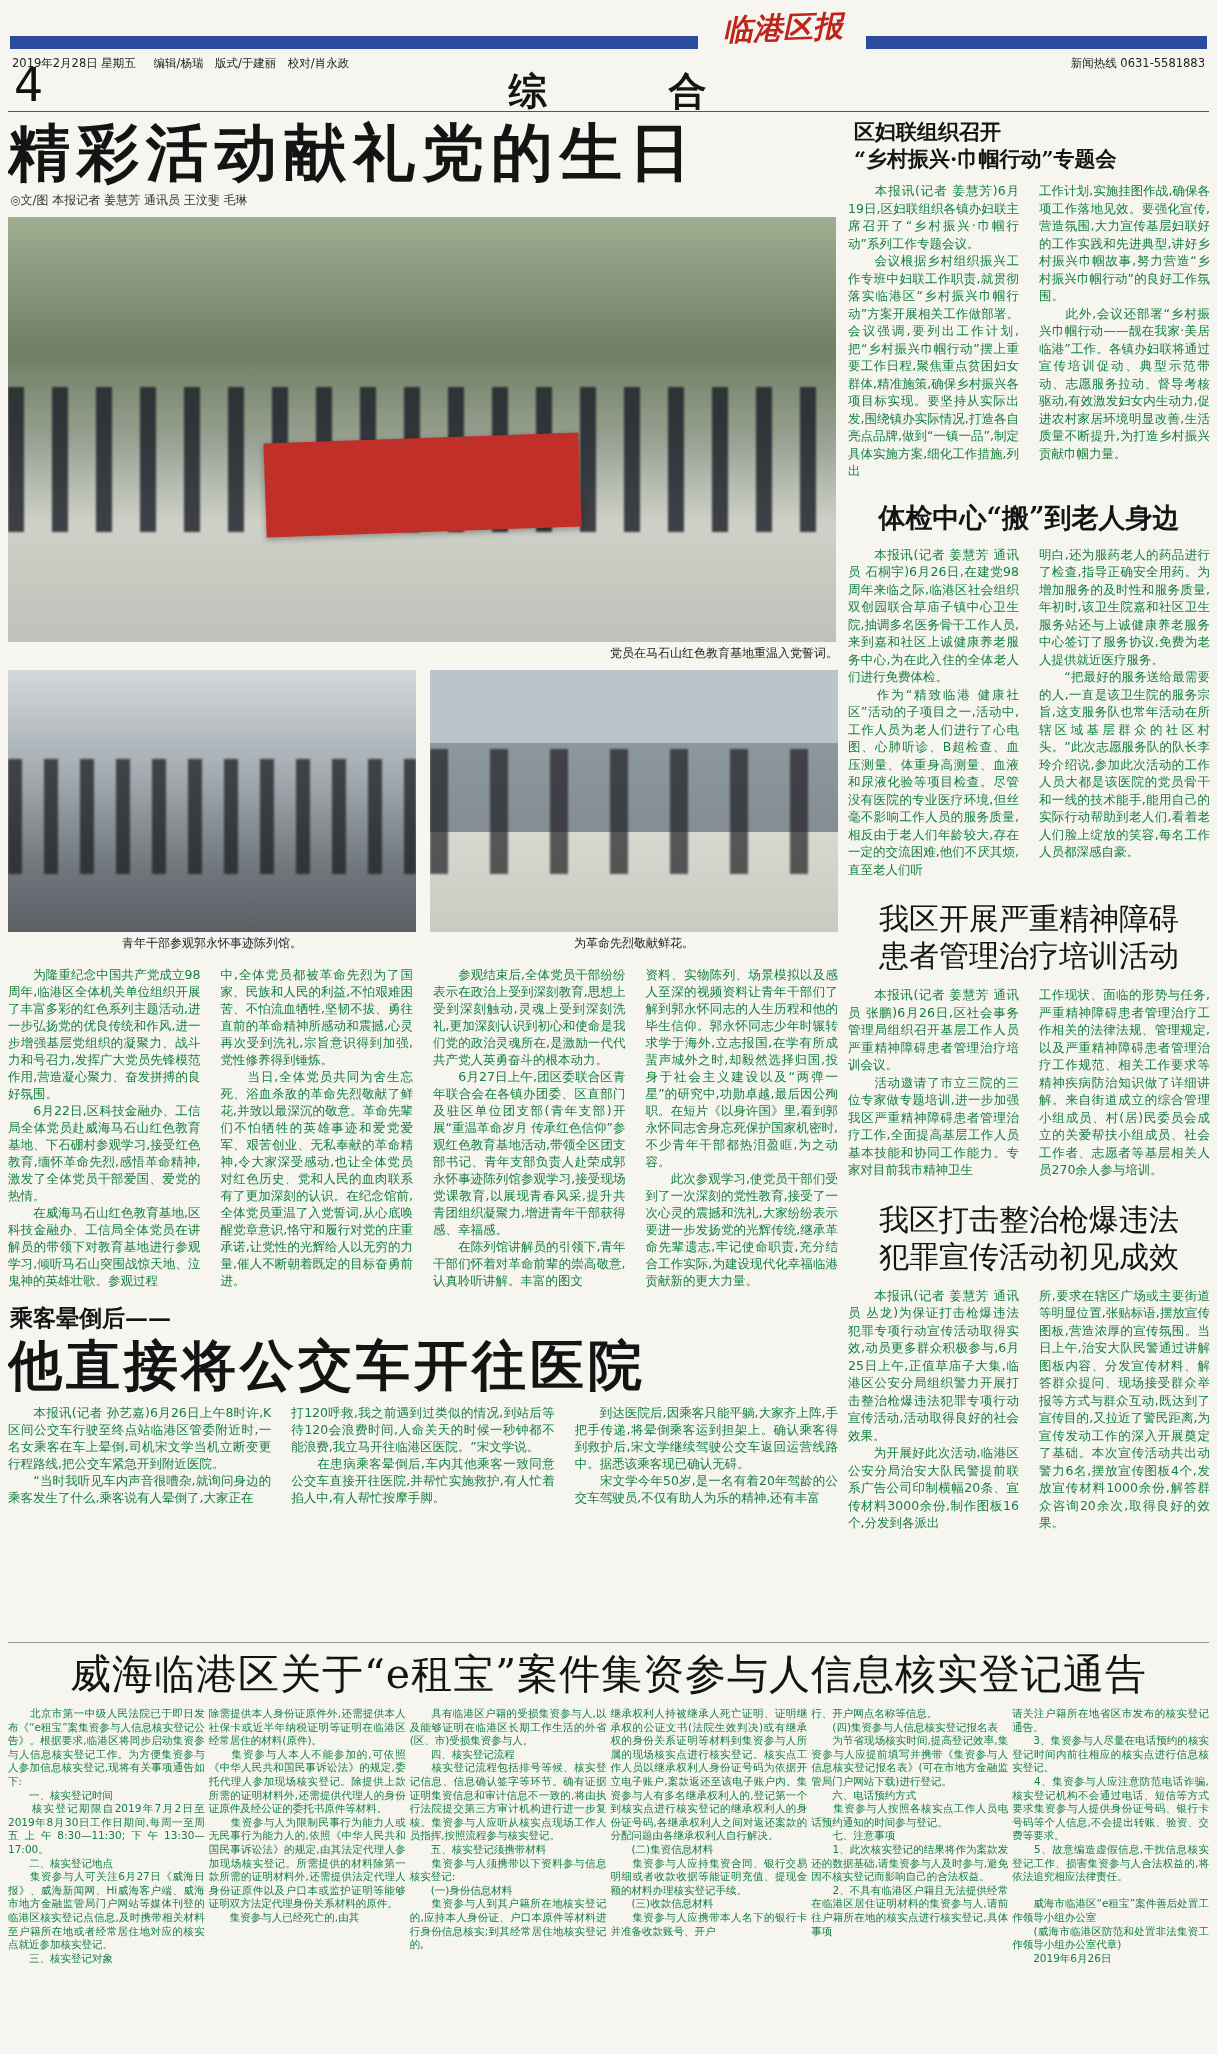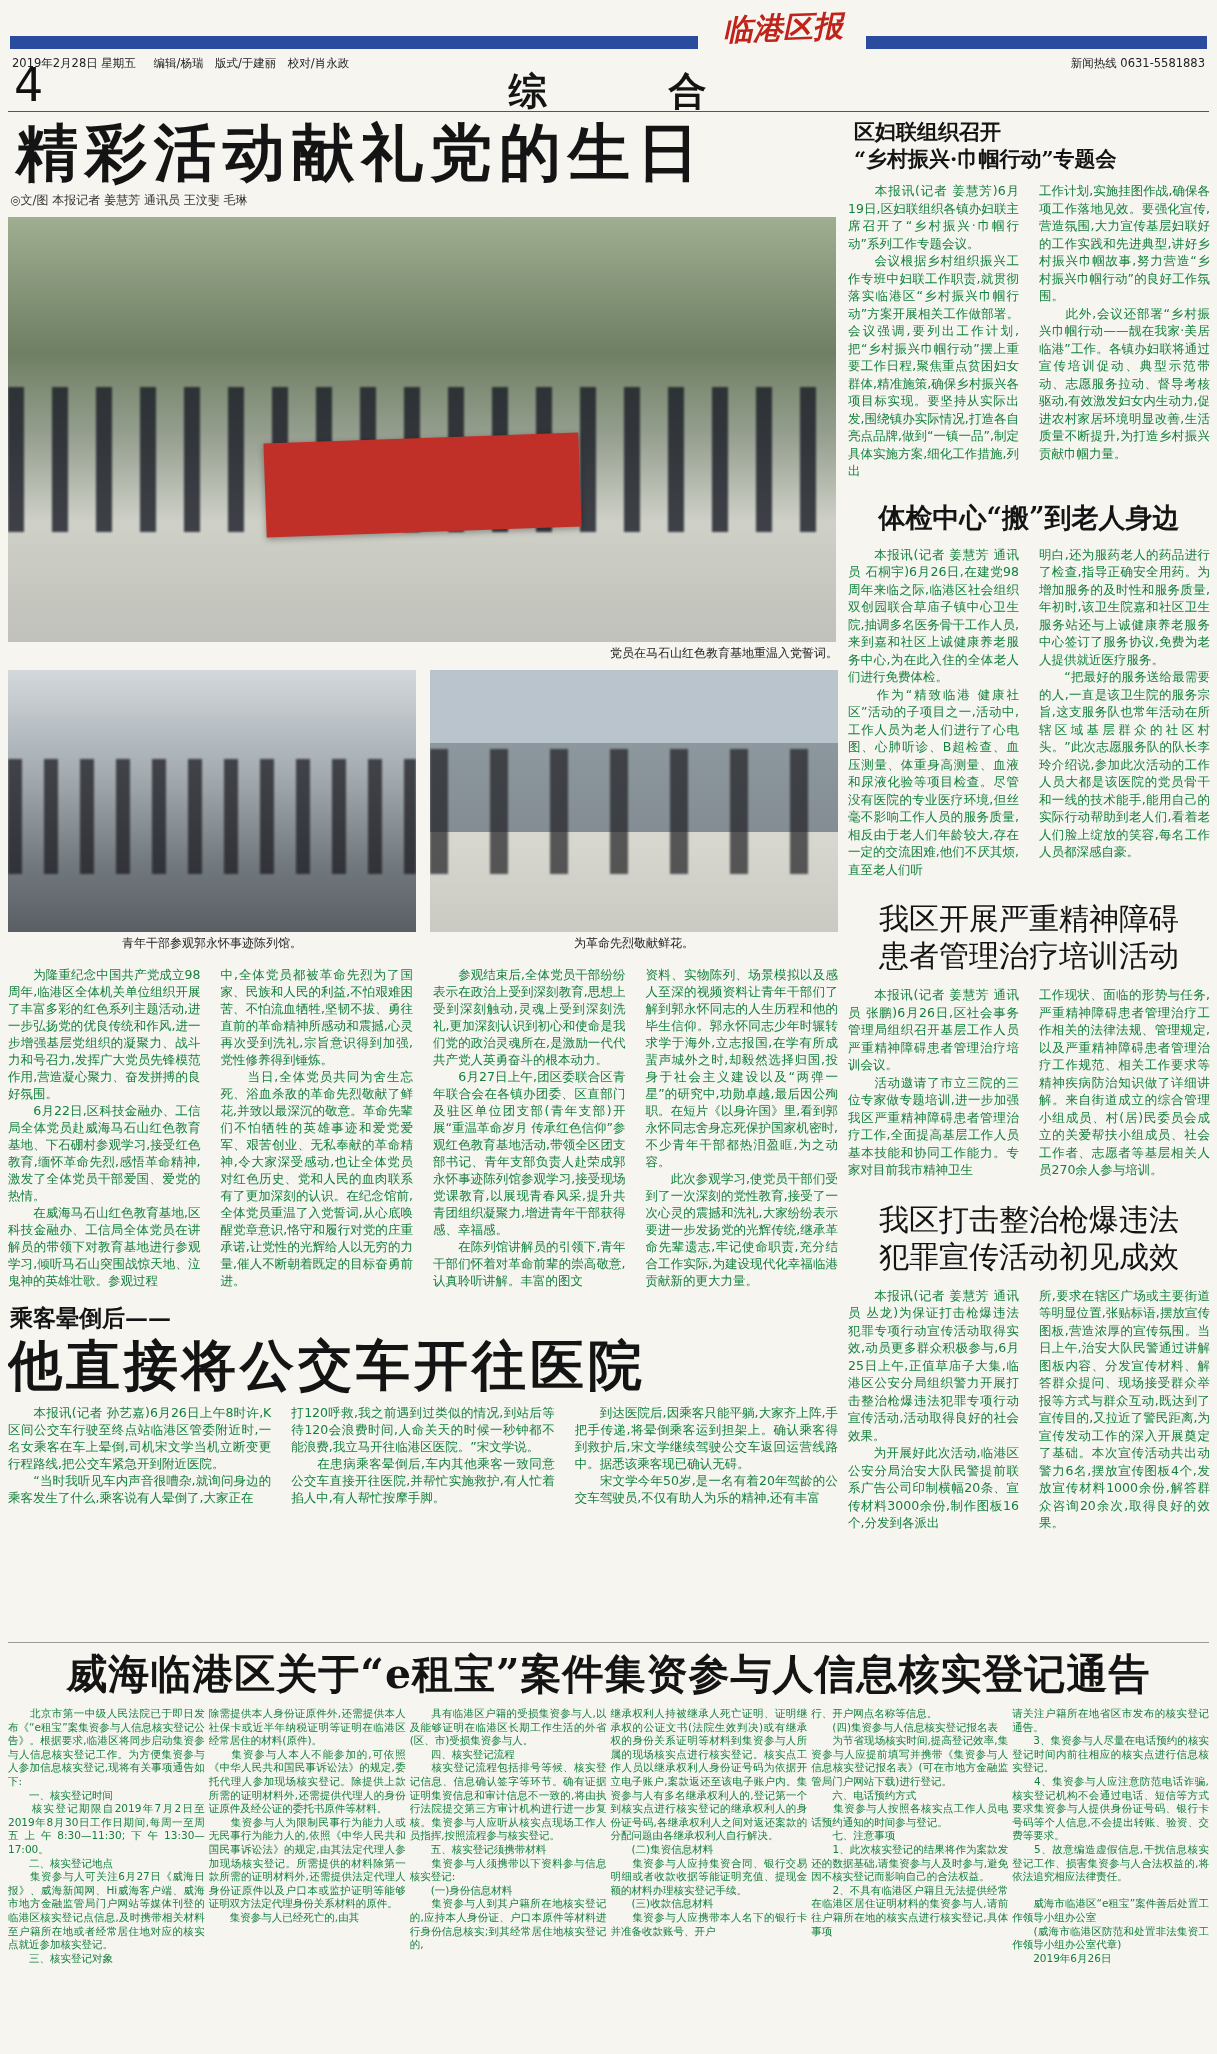--- a/index.html
+++ b/index.html
@@ -20,21 +20,21 @@
   .pagenum{position:absolute;left:14px;top:62px;font-size:46px;line-height:46px;color:#111;}
   .section{position:absolute;left:0;top:66px;width:100%;text-align:center;
            font-size:38px;font-weight:bold;letter-spacing:2px;}
   .hdr-rule{position:absolute;left:8px;top:111px;width:1201px;border-top:1.5px solid #555;}
   
   .region-left{position:absolute;left:8px;top:118px;width:830px;height:1520px;overflow:hidden;}
   .region-right{position:absolute;left:848px;top:118px;width:362px;height:1520px;overflow:hidden;}
   .notice{position:absolute;left:8px;top:1642px;width:1201px;height:408px;overflow:hidden;
           border-top:1px solid #999;padding-top:4px;box-sizing:border-box;}
   
-  .lead-headline{font-size:62px;line-height:66px;font-weight:900;letter-spacing:7px;margin:2px 0 6px 8px;}
+  .lead-headline{font-size:62px;line-height:66px;font-weight:900;letter-spacing:7px;margin:2px 0 6px 0;}
   .lead-byline{font-size:12px;color:#333;margin:0 0 8px 2px;}
   .photo{position:relative;overflow:hidden;background:#888;}
   .photo-main{width:828px;height:425px;}
   .ph-figures{position:absolute;left:0;width:100%;filter:blur(1px);}
   .cap{font-size:12px;color:#222;margin:3px 0 8px 0;}
   .cap-right{text-align:right;}
   .cap-center{text-align:center;}
   .photorow{display:flex;gap:14px;}
   .photorow .cell{flex:1;}
   .photo-sm{width:100%;height:262px;}
@@ -46,21 +46,21 @@
   .bus{margin-top:14px;}
   .bus-kicker{font-size:23px;font-weight:bold;margin:0 0 2px 2px;}
   .bus-headline{font-size:54px;line-height:58px;font-weight:900;letter-spacing:4px;margin:0 0 10px 0;}
   
   .r-art{margin-bottom:22px;}
   .r-title1{font-size:21px;line-height:27px;font-weight:900;margin:0 0 10px 6px;}
   .r-title2{font-size:27px;line-height:32px;font-weight:900;text-align:center;margin:0 0 12px 0;}
   .r-title3{font-size:30px;line-height:37px;font-weight:400;text-align:center;margin:0 0 12px 0;}
   .r-cols .coltext{font-size:12.5px;line-height:17.5px;}
   
-  .notice-headline{font-size:41px;line-height:46px;font-weight:700;text-align:center;
+  .notice-headline{font-size:41px;line-height:46px;font-weight:400;text-align:center;
                    letter-spacing:1px;margin:4px 0 10px 0;}
   .n-cols{display:flex;gap:4px;}
   .n-cols .coltext{font-size:10.5px;line-height:13.6px;}
 </style>
 </head>
 <body>
 
 <div class="hdr">
   <div class="bar bar-l"></div>
   <div class="bar bar-r"></div>

